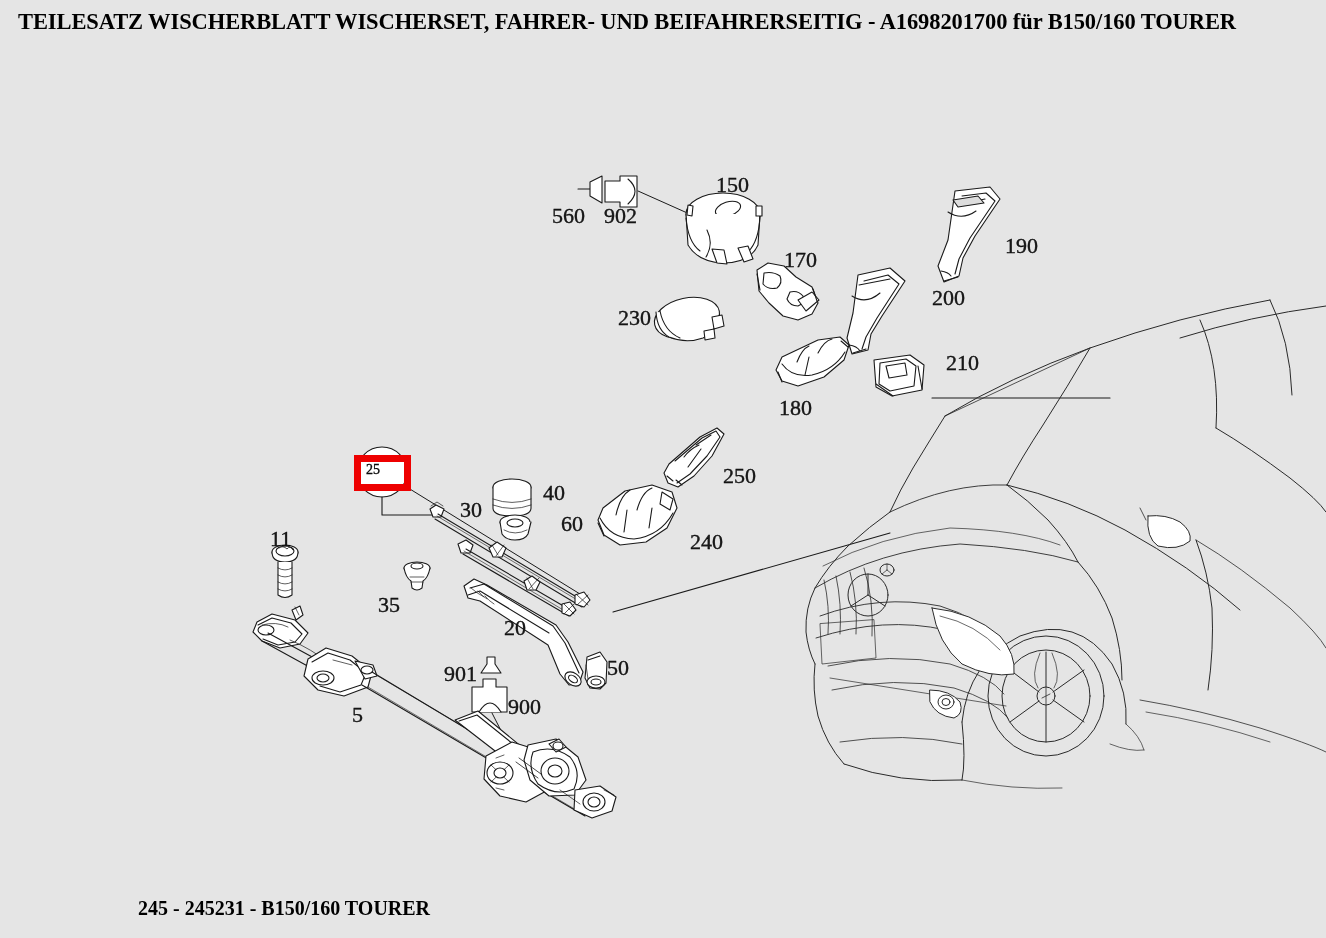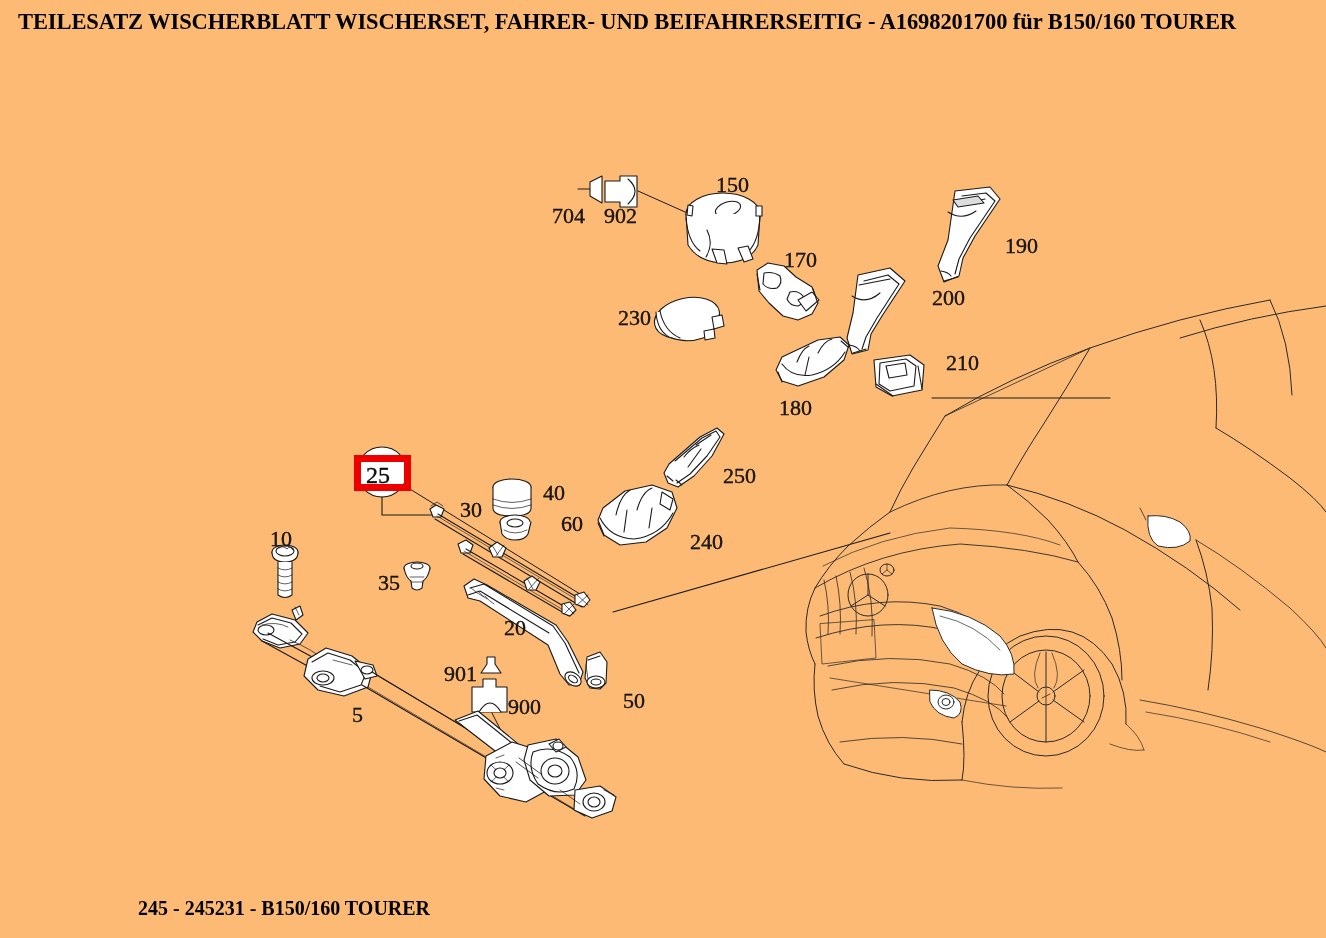--- a/index.html
+++ b/index.html
@@ -9,21 +9,21 @@
     background: #ffffff;
   }
   body {
     font-family: "Liberation Serif", "DejaVu Serif", serif;
     color: #000000;
   }
   #page {
     position: relative;
     width: 1326px;
     height: 938px;
-    background: #fdba74;
+    background: #e5e5e5;
     overflow: hidden;
   }
   #header-title {
     position: absolute;
     left: 18px;
     top: 8px;
     width: 1340px;
     font-size: 22.5px;
     font-weight: bold;
     white-space: nowrap;
@@ -57,21 +57,21 @@
   }
   #highlight-box {
     position: absolute;
     border: 7px solid #ee0000;
     box-sizing: border-box;
     background: transparent;
     pointer-events: none;
   }
   .hl-label {
     position: absolute;
-    font-size: 24px;
+    font-size: 14px;
     color: #111;
     white-space: nowrap;
     z-index: 5;
   }
 </style>
 </head>
 <body>
 
 <div id="page">
 
@@ -411,39 +411,39 @@
 
         <path d="M962 780 Q1012 790 1062 788" stroke-width="0.7"></path>
         <path d="M1110 744 Q1130 752 1144 750" stroke-width="0.7"></path>
         <path d="M1126 724 Q1140 736 1144 750" stroke-width="0.7"></path>
       </g>
 
     </g>
   </svg>
 
   <div class="callout" style="left:716px; top:172px;">150</div>
-  <div class="callout" style="left:552px; top:203px;">704</div>
+  <div class="callout" style="left:552px; top:203px;">560</div>
   <div class="callout" style="left:604px; top:203px;">902</div>
   <div class="callout" style="left:784px; top:247px;">170</div>
   <div class="callout" style="left:1005px; top:233px;">190</div>
   <div class="callout" style="left:618px; top:305px;text-align:right;">230</div>
   <div class="callout" style="left:932px; top:285px;">200</div>
   <div class="callout" style="left:928px; top:350px;margin-left:18px;">210</div>
   <div class="callout" style="left:779px; top:395px;">180</div>
   <div class="callout" style="left:723px; top:463px;">250</div>
   <div class="callout" style="left:690px; top:529px;">240</div>
   <div class="callout hl-label" style="left:366px; top:462px;">25</div>
   <div class="callout" style="left:460px; top:497px;">30</div>
   <div class="callout" style="left:543px; top:480px;">40</div>
   <div class="callout" style="left:546px; top:511px;margin-left:15px;">60</div>
-  <div class="callout" style="left:270px; top:526px;">10</div>
-  <div class="callout" style="left:378px; top:570px;text-align:right;">35</div>
+  <div class="callout" style="left:270px; top:526px;">11</div>
+  <div class="callout" style="left:378px; top:592px;text-align:right;">35</div>
   <div class="callout" style="left:504px; top:615px;">20</div>
   <div class="callout" style="left:444px; top:661px;">901</div>
   <div class="callout" style="left:508px; top:694px;">900</div>
-  <div class="callout" style="left:607px; top:688px;padding-left:16px;">50</div>
+  <div class="callout" style="left:607px; top:655px;">50</div>
   <div class="callout" style="left:352px; top:702px;">5</div>
 
   <div id="highlight-box" style="left: 354px; top: 455px; width: 57px; height: 36px; border-color: rgb(238, 0, 0);"></div>
 
   <div id="footer-text">245 - 245231 - B150/160 TOURER</div>
 
 </div>
 
 </body></html>

